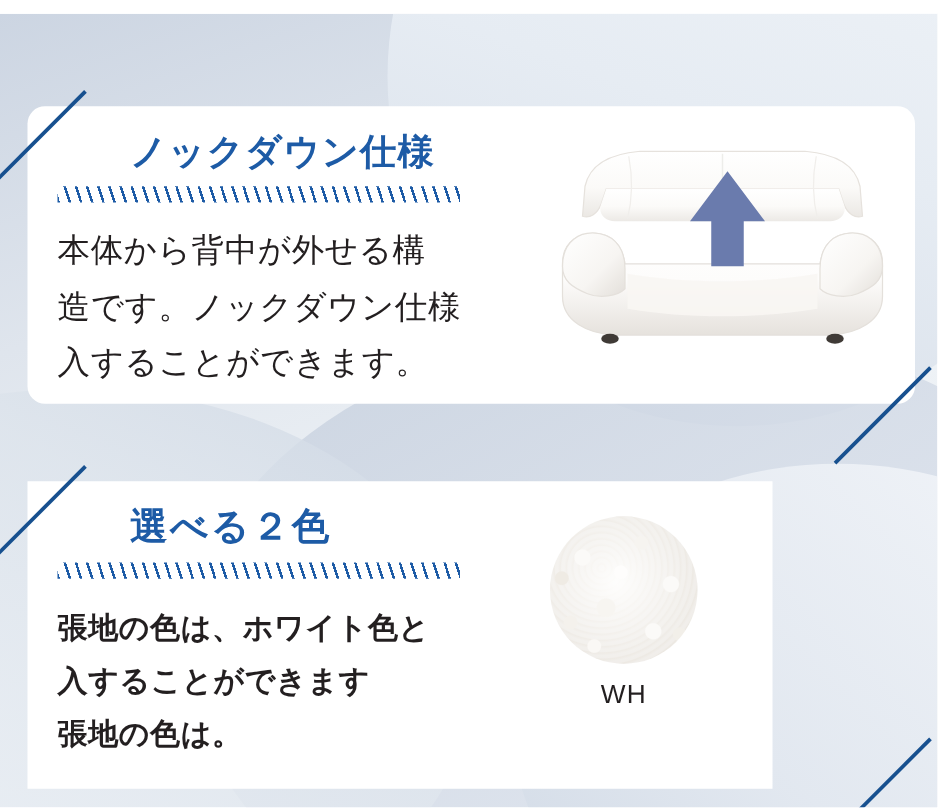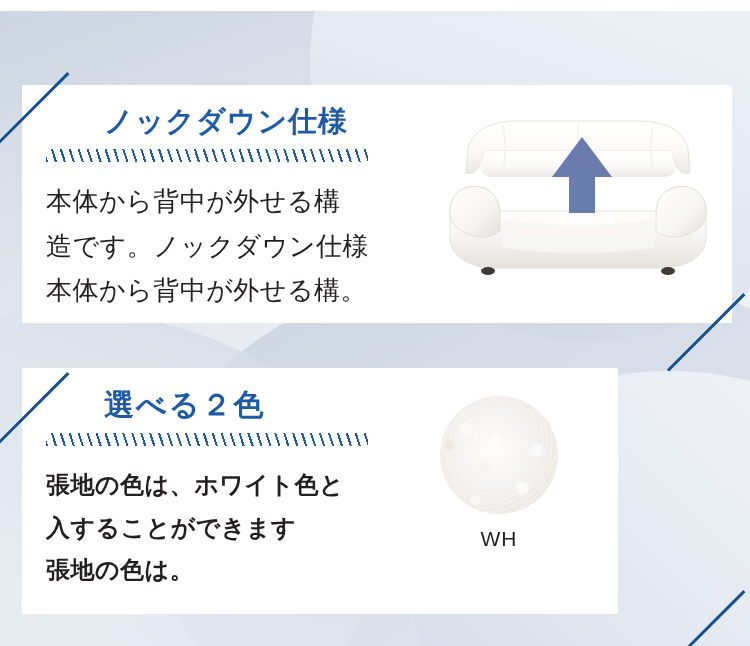--- a/index.html
+++ b/index.html
@@ -91,22 +91,22 @@
   .accent-br-1 { left: 668px; top: 369px; width: 108px; transform: rotate(-45deg); }
   .accent-tl-2 { left: -8px;  top: 448px; width: 108px; transform: rotate(-45deg); }
   .accent-br-2 { left: 668px; top: 666px; width: 108px; transform: rotate(-45deg); }
 
   
   .card {
     position: absolute;
     background: #ffffff;
     z-index: 5;
   }
-  #card-1 { left: 22px; top: 85px;  width: 710px; height: 238px; }
-  #card-2 { left: 22px; top: 368px; width: 596px; height: 246px; }
+  #card-1 { left: 22px; top: 85px;  width: 710px; height: 238px; border-radius: 14px; }
+  #card-2 { left: 22px; top: 385px; width: 596px; height: 246px; }
 
   .card-inner {
     position: relative;
     width: 100%;
     height: 100%;
     display: flex;
   }
 
   .card-left {
     width: 400px;
@@ -259,21 +259,21 @@
     <div class="card-inner">
 
       <div class="card-left">
         <div class="heading">ノックダウン仕様</div>
 
         <div class="dash-rule"></div>
 
         <div class="body-copy">
           <p>本体から背中が外せる構</p>
           <p>造です。ノックダウン仕様</p>
-          <p>本体から背中が外せる構。</p>
+          <p>入することができます。</p>
         </div>
       </div>
 
       <div class="card-right">
         <div class="sofa-wrap">
 
           <svg class="sofa-svg" viewBox="0 0 300 200">
             <defs>
               <linearGradient id="gBack" x1="0" y1="0" x2="0" y2="1">
                 <stop offset="0%" stop-color="#ffffff"></stop>

